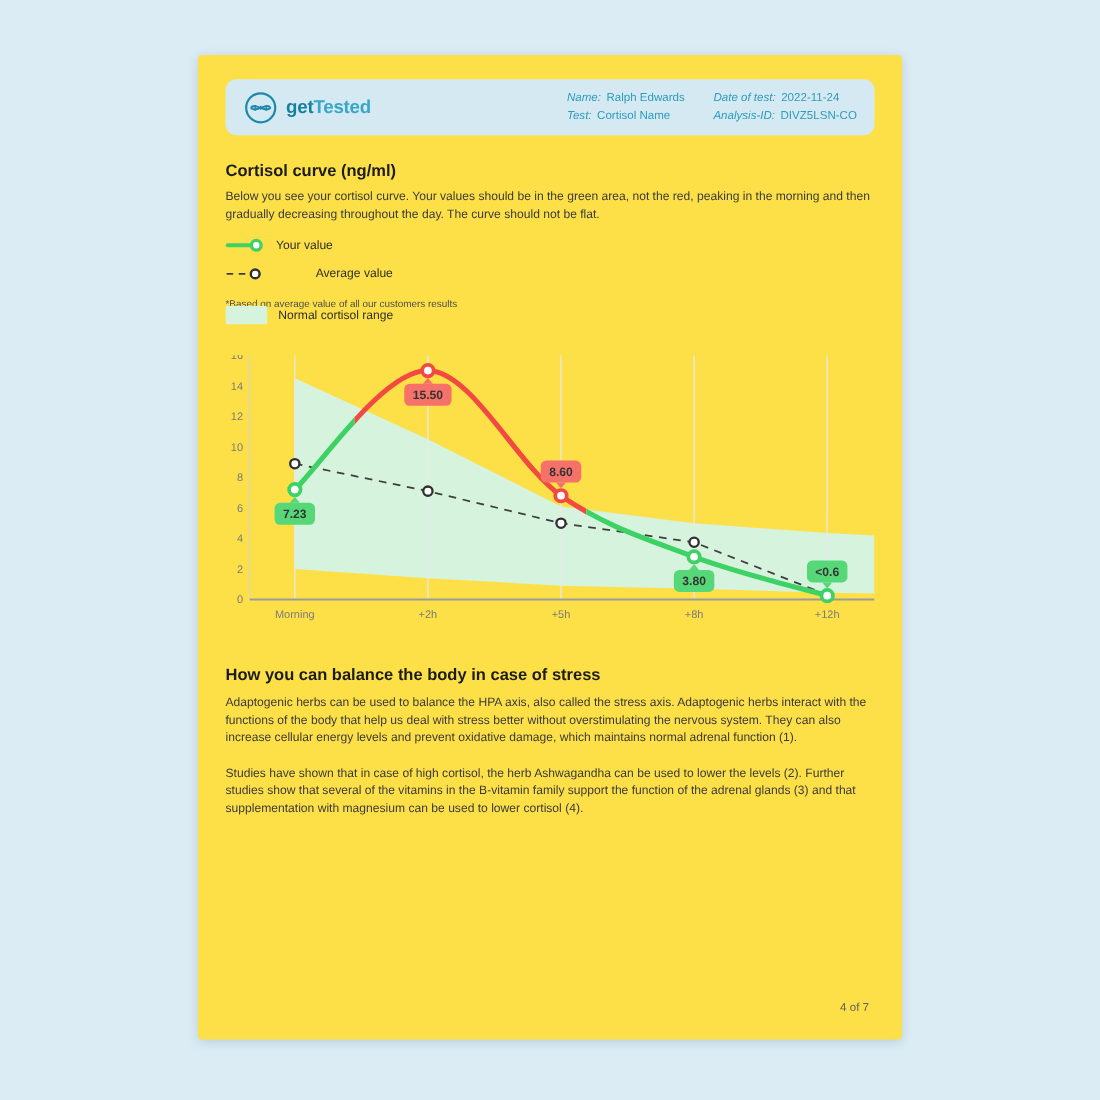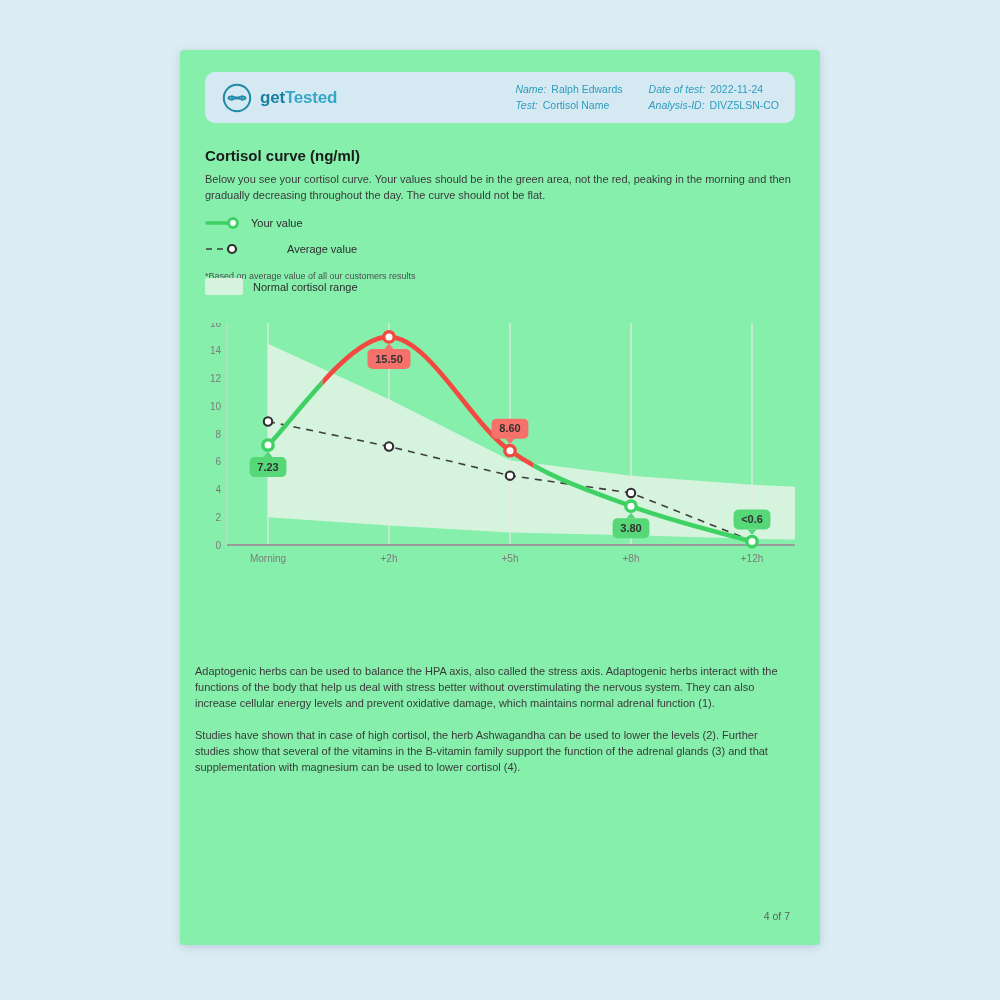--- a/index.html
+++ b/index.html
@@ -5,21 +5,21 @@
   * { margin:0; padding:0; box-sizing:border-box; }
   html,body { width:1000px; height:1000px; }
   body {
     background:#dbecf4;
     font-family:"Liberation Sans", sans-serif;
     position:relative;
     overflow:hidden;
   }
   .page {
     position:absolute; left:180px; top:50px; width:640px; height:895px;
-    background:#86efac; border-radius:4px;
+    background:#fde047; border-radius:4px;
     box-shadow:0 2px 10px rgba(40,70,90,0.18);
   }
   
   .header-band {
     position:absolute; left:25px; top:22px; width:590px; height:51px;
     background:#d5e9f3; border-radius:10px;
     display:flex; align-items:center; padding:0 16px;
   }
   .brand { display:flex; align-items:center; gap:7px; }
   .brand-name { font-size:17px; font-weight:700; letter-spacing:-0.2px; }
@@ -50,21 +50,21 @@
   .legend-range { top:228px; }
   .legend-icon { display:block; }
   
   .chart-wrap { position:absolute; left:25px; top:273px; width:590px; height:252px; }
   svg text { font-family:"Liberation Sans", sans-serif; }
   
   .title2 {
     position:absolute; left:25px; top:555px;
     font-size:15px; font-weight:700; color:#1b1b1b;
   }
-  .para { position:absolute; left:15px; width:592px; font-size:11px; line-height:16px; color:#3a3a3a;margin-top:32px; }
+  .para { position:absolute; left:25px; width:592px; font-size:11px; line-height:16px; color:#3a3a3a; }
   .para1 { top:581px; }
   .para2 { top:645px; }
   .page-number {
     position:absolute; right:30px; top:860px;
     font-size:10.5px; color:#5f5f5f;
   }
 </style>
 </head>
 <body>
 
@@ -189,17 +189,18 @@
           <text x="426" y="208.95000000000002" text-anchor="middle" font-size="11" font-weight="bold" fill="#333333">3.80</text>
         </g>
         <g>
           <path d="M 542.5,206.53125 L 547,212.03125 L 551.5,206.53125 Z" fill="#56d878"></path>
           <rect x="528.6" y="186.53125" width="36.8" height="20" rx="5" fill="#56d878"></rect>
           <text x="547" y="200.33125" text-anchor="middle" font-size="11" font-weight="bold" fill="#333333">&lt;0.6</text>
         </g>
       </svg>
   </div>
 
+  <div class="title2">How you can balance the body in case of stress</div>
   <div class="para para1">Adaptogenic herbs can be used to balance the HPA axis, also called the stress axis. Adaptogenic herbs interact with the functions of the body that help us deal with stress better without overstimulating the nervous system. They can also increase cellular energy levels and prevent oxidative damage, which maintains normal adrenal function (1).</div>
   <div class="para para2">Studies have shown that in case of high cortisol, the herb Ashwagandha can be used to lower the levels (2). Further studies show that several of the vitamins in the B-vitamin family support the function of the adrenal glands (3) and that supplementation with magnesium can be used to lower cortisol (4).</div>
 
   <div class="page-number">4 of 7</div>
 </div>
 
 </body></html>

